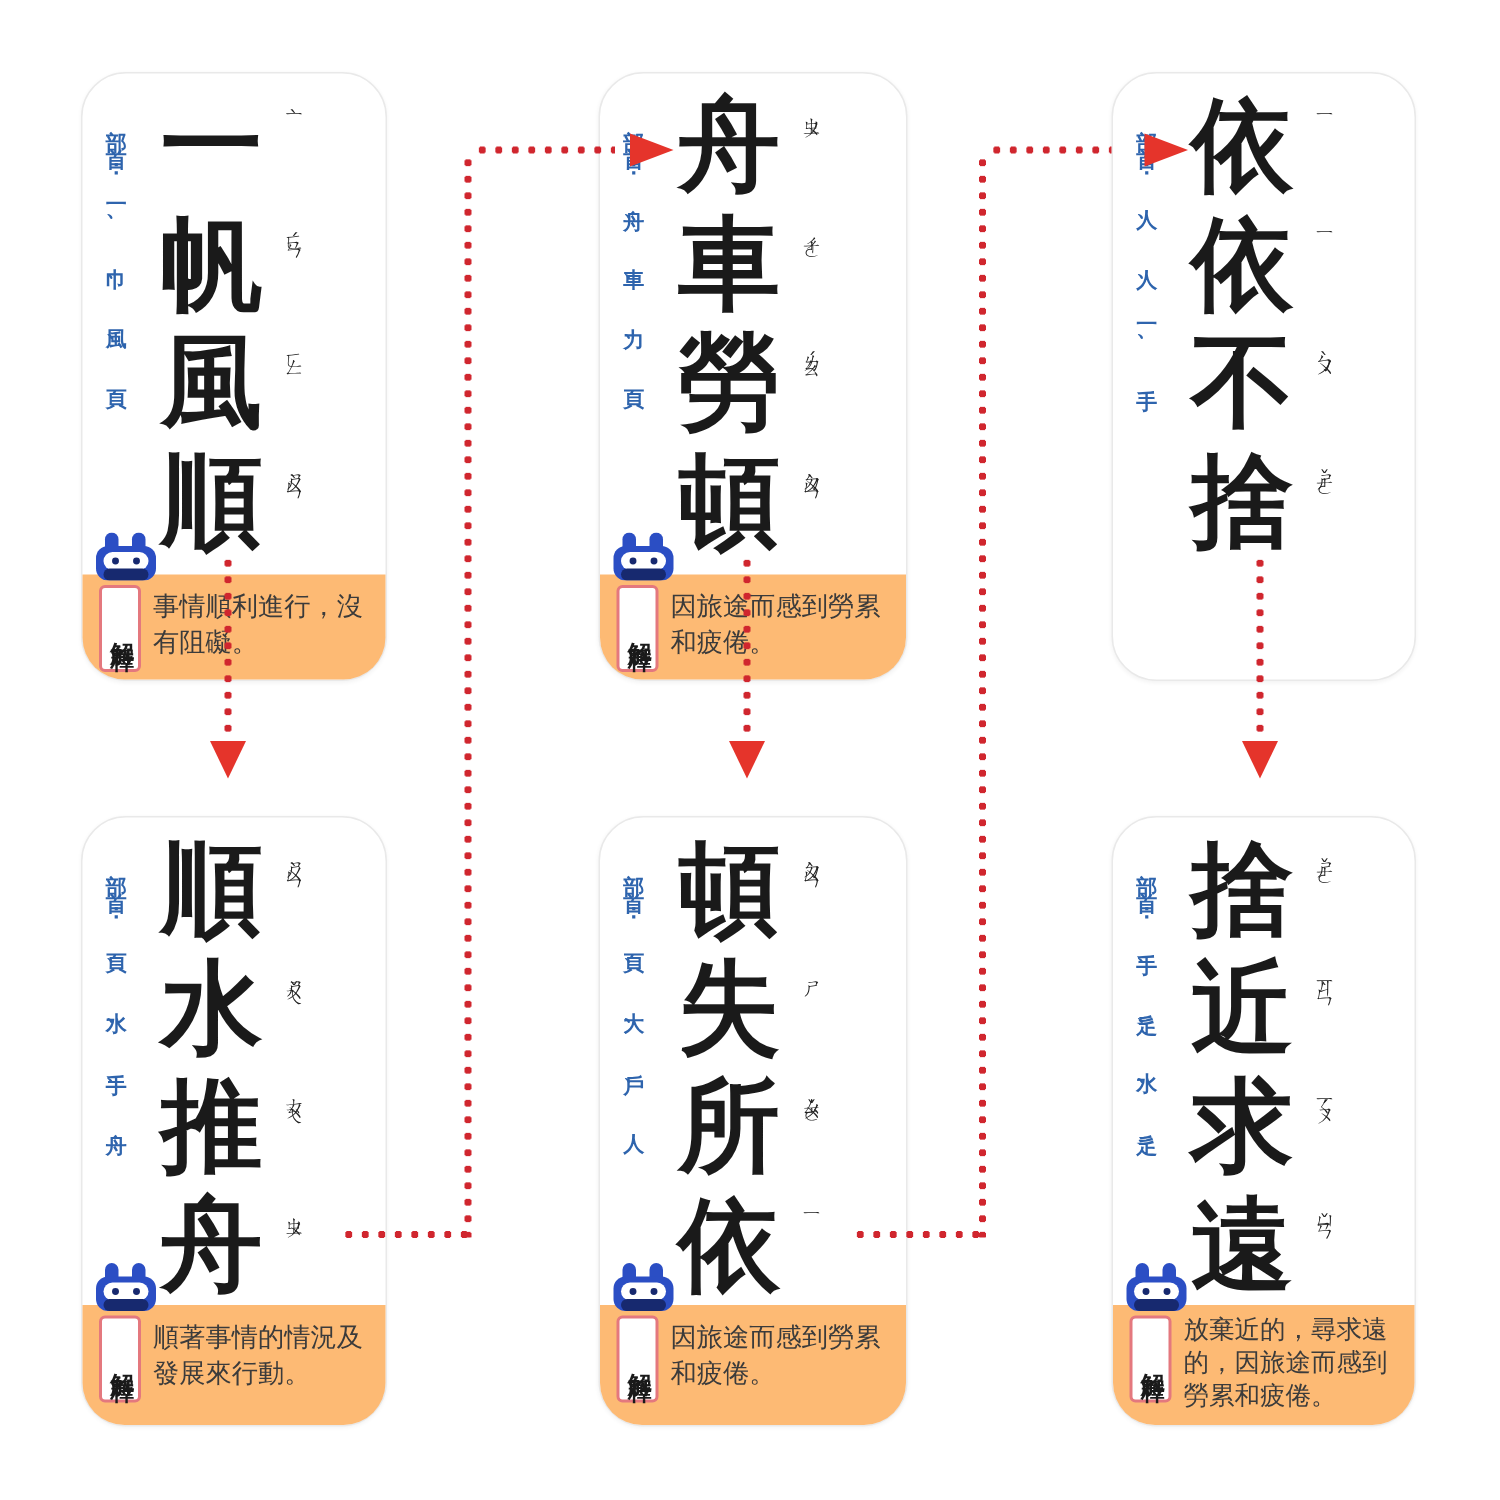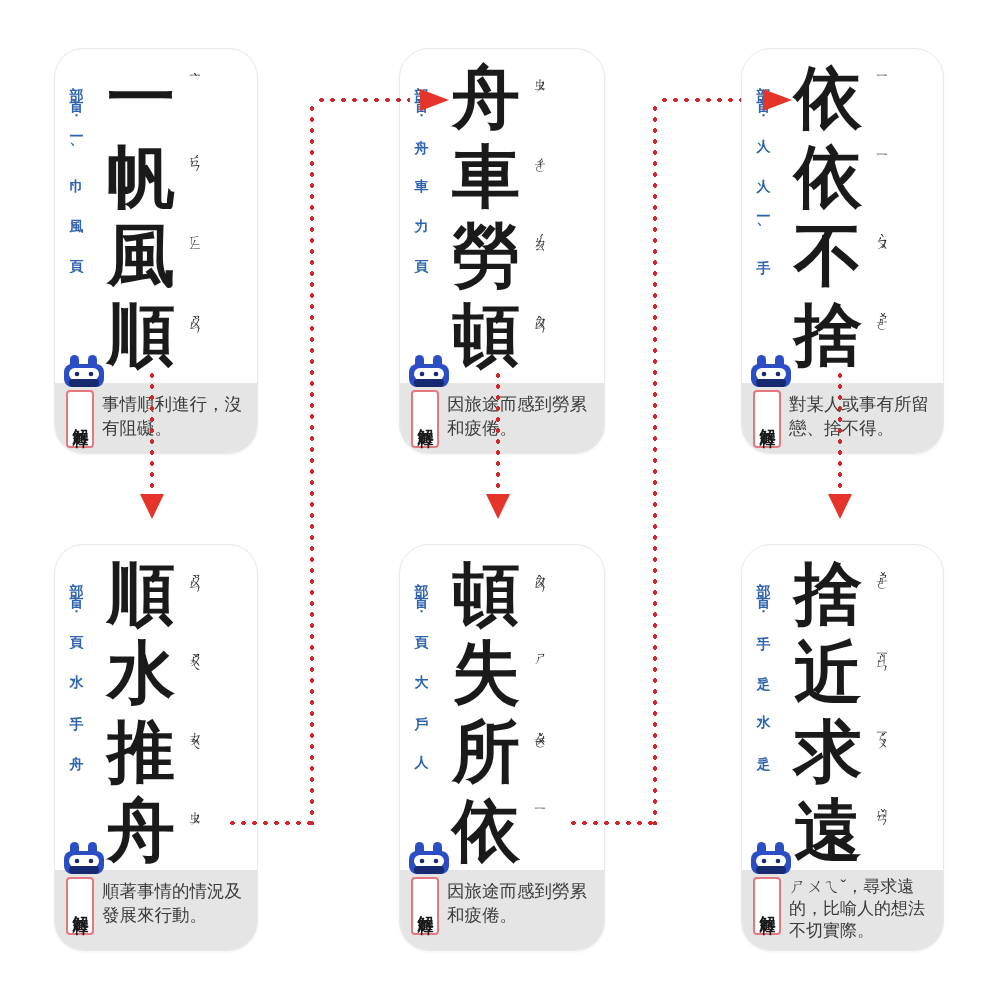--- a/index.html
+++ b/index.html
@@ -32,21 +32,21 @@
     font-size:68px; line-height:76px; font-weight:600; color:#1a1a1a;
   }
   .zhuyin {
     writing-mode:vertical-rl; text-orientation:upright;
     font-family:"DejaVu Serif", serif; font-size:14px; letter-spacing:3px;
     color:#222222; margin-top:10px; width:22px;
   }
 
   .strip {
     position:absolute; left:0; right:0; bottom:0;
-    background:#e5e5e5; border-radius:0 0 28px 28px;margin-top:38px;
+    background:#fdba74; border-radius:0 0 28px 28px;margin-top:38px;
   }
   .top-row .strip { height:70px; }
   .bottom-row .strip { height:80px; }
   .rabbit { position:absolute; left:8px; top:-28px; }
   .badge {
     position:absolute; left:11px; top:7px; width:24px; height:54px;
     background:#ffffff; border:2px solid #e4787e; border-radius:4px;
     writing-mode:vertical-rl; text-orientation:upright;
     font-size:16px; font-weight:bold; color:#1a1a1a; letter-spacing:4px;
     display:flex; align-items:center; justify-content:center;
@@ -184,33 +184,20 @@
       </div>
       <div class="pair">
         <div class="char">不</div>
         <div class="zhuyin">ㄅㄨˋ</div>
       </div>
       <div class="pair">
         <div class="char">捨</div>
         <div class="zhuyin">ㄕㄜˇ</div>
       </div>
     </div>
-    <div class="strip">
-      <svg class="rabbit" width="42" height="32" viewBox="0 0 42 32">
-        <rect x="7" y="0" width="9" height="16" rx="4.5" fill="#2b4ec4"></rect>
-          <rect x="25" y="0" width="9" height="16" rx="4.5" fill="#2b4ec4"></rect>
-        <rect x="1" y="9" width="40" height="23" rx="8" fill="#2b4ec4"></rect>
-          <rect x="6" y="13" width="30" height="12" rx="6" fill="#ffffff"></rect>
-        <circle cx="14" cy="19" r="2.3" fill="#17296f"></circle>
-          <circle cx="28" cy="19" r="2.3" fill="#17296f"></circle>
-        <rect x="6" y="24" width="30" height="8" rx="4" fill="#17296f"></rect>
-      </svg>
-      <div class="badge">解釋</div>
-      <div class="exp">對某人或事有所留戀、捨不得。</div>
-    </div>
   </div>
 
   <div class="card bottom-row" id="card4">
     <div class="radical">部首：頁、水、手、舟</div>
     <div class="idiom">
       <div class="pair">
         <div class="char">順</div>
         <div class="zhuyin">ㄕㄨㄣˋ</div>
       </div>
       <div class="pair">
@@ -300,21 +287,21 @@
       <svg class="rabbit" width="42" height="32" viewBox="0 0 42 32">
         <rect x="7" y="0" width="9" height="16" rx="4.5" fill="#2b4ec4"></rect>
           <rect x="25" y="0" width="9" height="16" rx="4.5" fill="#2b4ec4"></rect>
         <rect x="1" y="9" width="40" height="23" rx="8" fill="#2b4ec4"></rect>
           <rect x="6" y="13" width="30" height="12" rx="6" fill="#ffffff"></rect>
         <circle cx="14" cy="19" r="2.3" fill="#17296f"></circle>
           <circle cx="28" cy="19" r="2.3" fill="#17296f"></circle>
         <rect x="6" y="24" width="30" height="8" rx="4" fill="#17296f"></rect>
       </svg>
       <div class="badge">解釋</div>
-      <div class="exp">ㄕㄨㄟˇ，尋求遠的，比喻人的想法不切實際。</div>
+      <div class="exp">放棄近的，尋求遠的，因旅途而感到勞累和疲倦。</div>
     </div>
   </div>
 
   <div class="dv" id="a1-line"></div>
   <div class="tri-down" id="a1-head"></div>
 
   <div class="dv" id="a2-line"></div>
   <div class="tri-down" id="a2-head"></div>
 
   <div class="dv" id="a3-line"></div>

